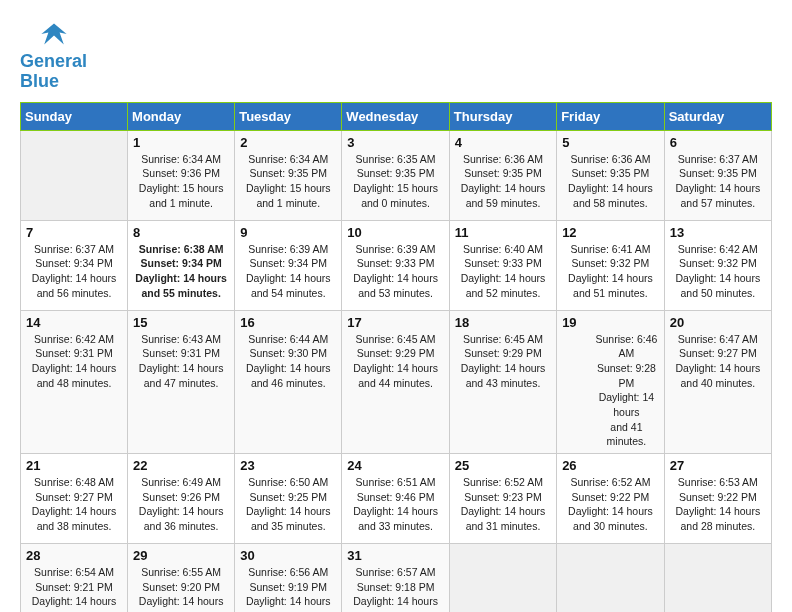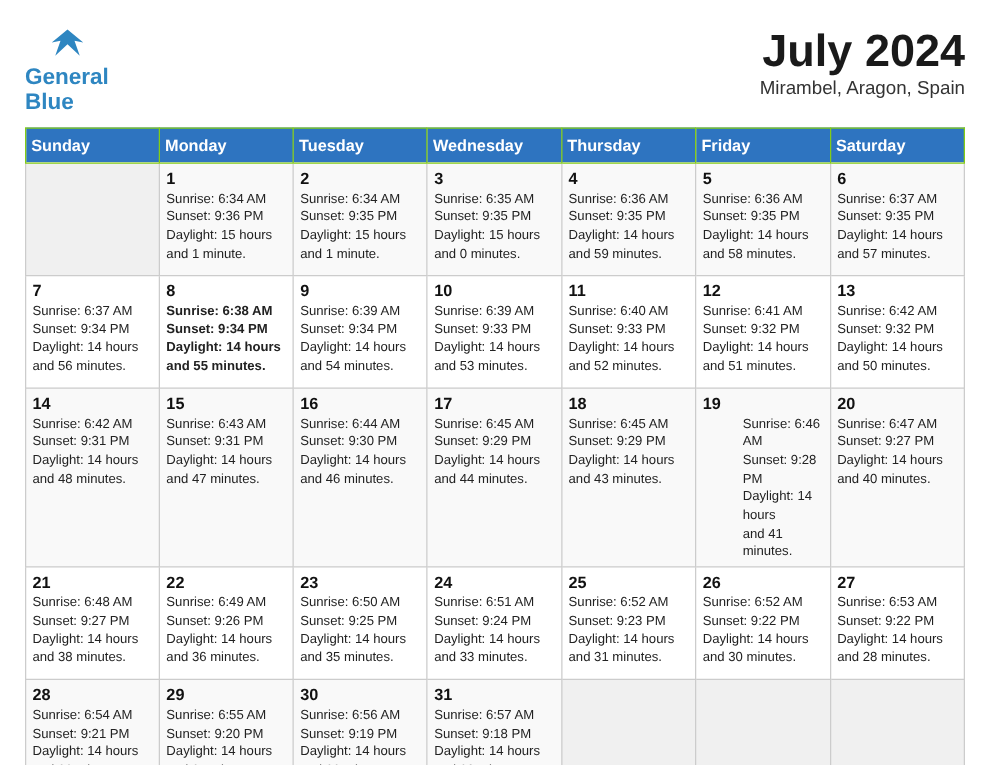--- a/index.html
+++ b/index.html
@@ -81,42 +81,39 @@
     .day-number {
       font-weight: bold;
       font-size: 13px;
       margin-bottom: 2px;
       color: #111;
     }
     .day-info {
       color: #222;
       font-size: 10.5px;
       line-height: 1.4;
+      text-align: center;
     }
     .empty-cell {
       background-color: #f0f0f0 !important;
     }
   </style>
 </head>
 <body>
 
 <div class="header">
   <div class="logo">
     <svg class="logo-bird" viewBox="0 0 40 40">
       <polygon points="20,5 38,20 28,18 34,35 20,22 6,35 12,18 2,20" fill="#2e86c1"></polygon>
     </svg>
     <div class="logo-text">
       <div><span>General</span></div>
       <div><span style="color:#2e86c1">Blue</span></div>
     </div>
   </div>
-  <div class="title-block">
-    <div class="month-title">July 2024</div>
-    <div class="subtitle">Mirambel, Aragon, Spain</div>
-  </div>
 </div>
 
 <table>
   <thead>
     <tr id="weekday-header">
     <th>Sunday</th>
         <th>Monday</th>
         <th>Tuesday</th>
         <th>Wednesday</th>
         <th>Thursday</th>
@@ -290,21 +287,21 @@
         <td>
           <div class="day-number">23</div>
           <div class="day-info" style="white-space: pre-line;">Sunrise: 6:50 AM
 Sunset: 9:25 PM
 Daylight: 14 hours
 and 35 minutes.</div>
         </td>
         <td>
           <div class="day-number">24</div>
           <div class="day-info" style="white-space: pre-line;">Sunrise: 6:51 AM
-Sunset: 9:24 PM
+Sunset: 9:46 PM
 Daylight: 14 hours
 and 33 minutes.</div>
         </td>
         <td>
           <div class="day-number">25</div>
           <div class="day-info" style="white-space: pre-line;">Sunrise: 6:52 AM
 Sunset: 9:23 PM
 Daylight: 14 hours
 and 31 minutes.</div>
         </td>

